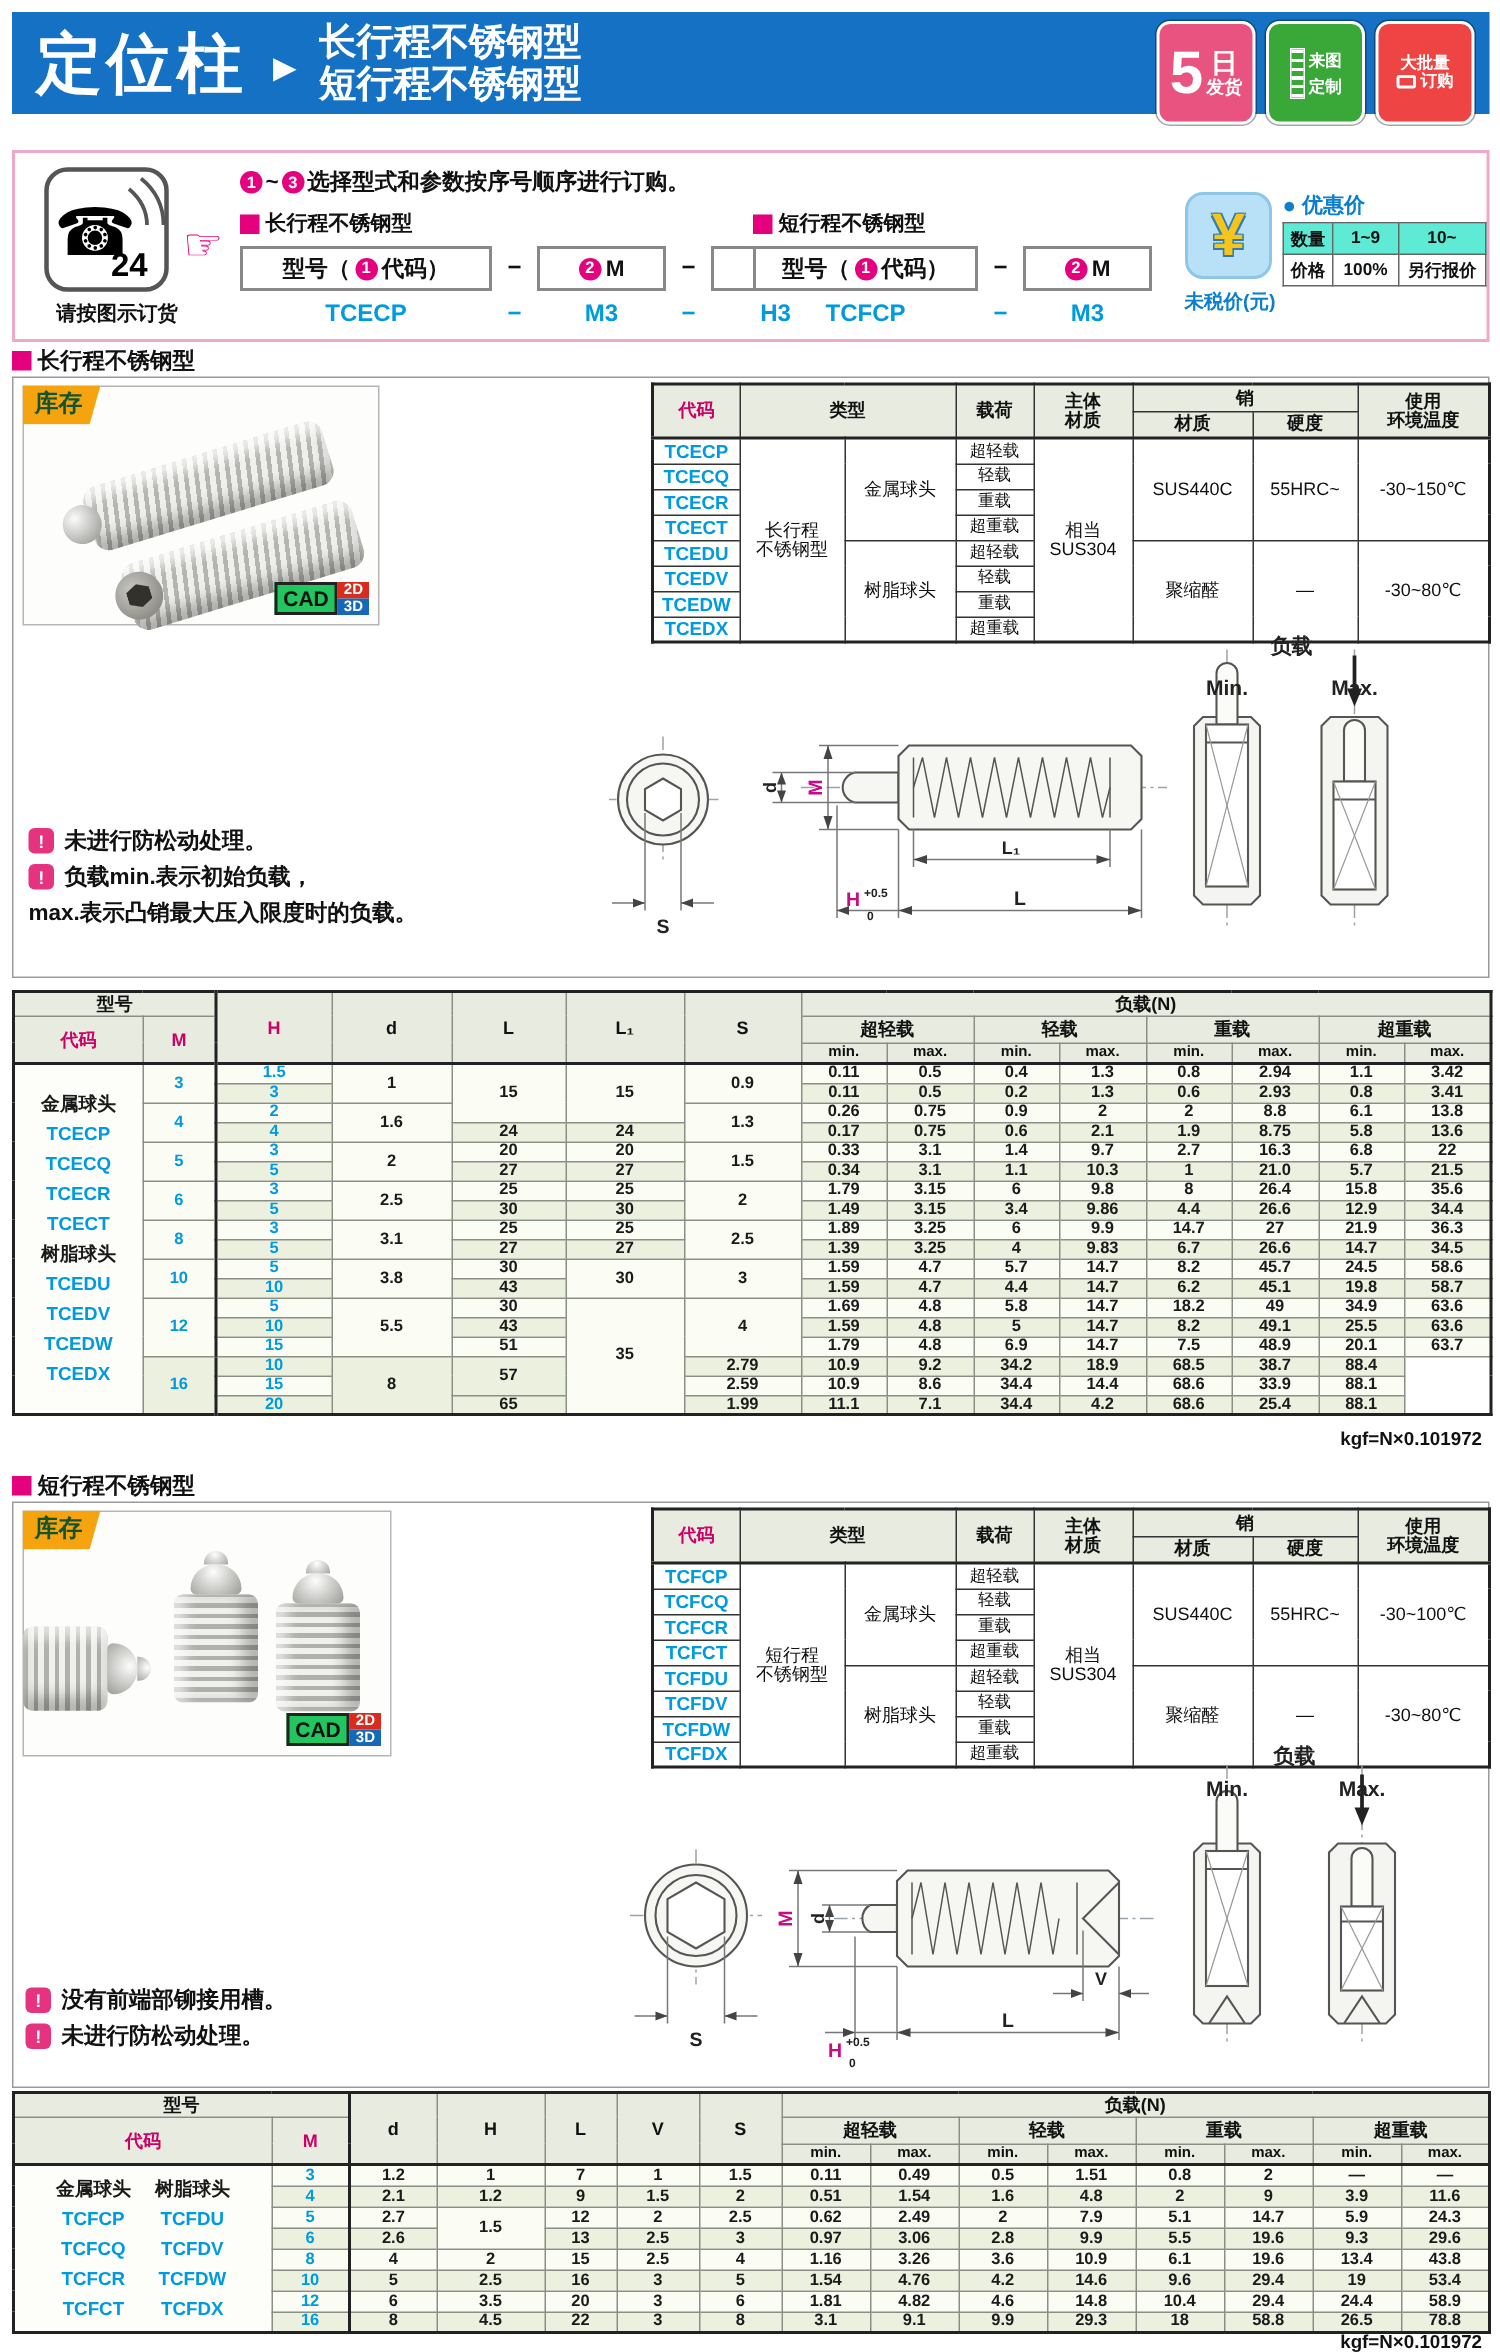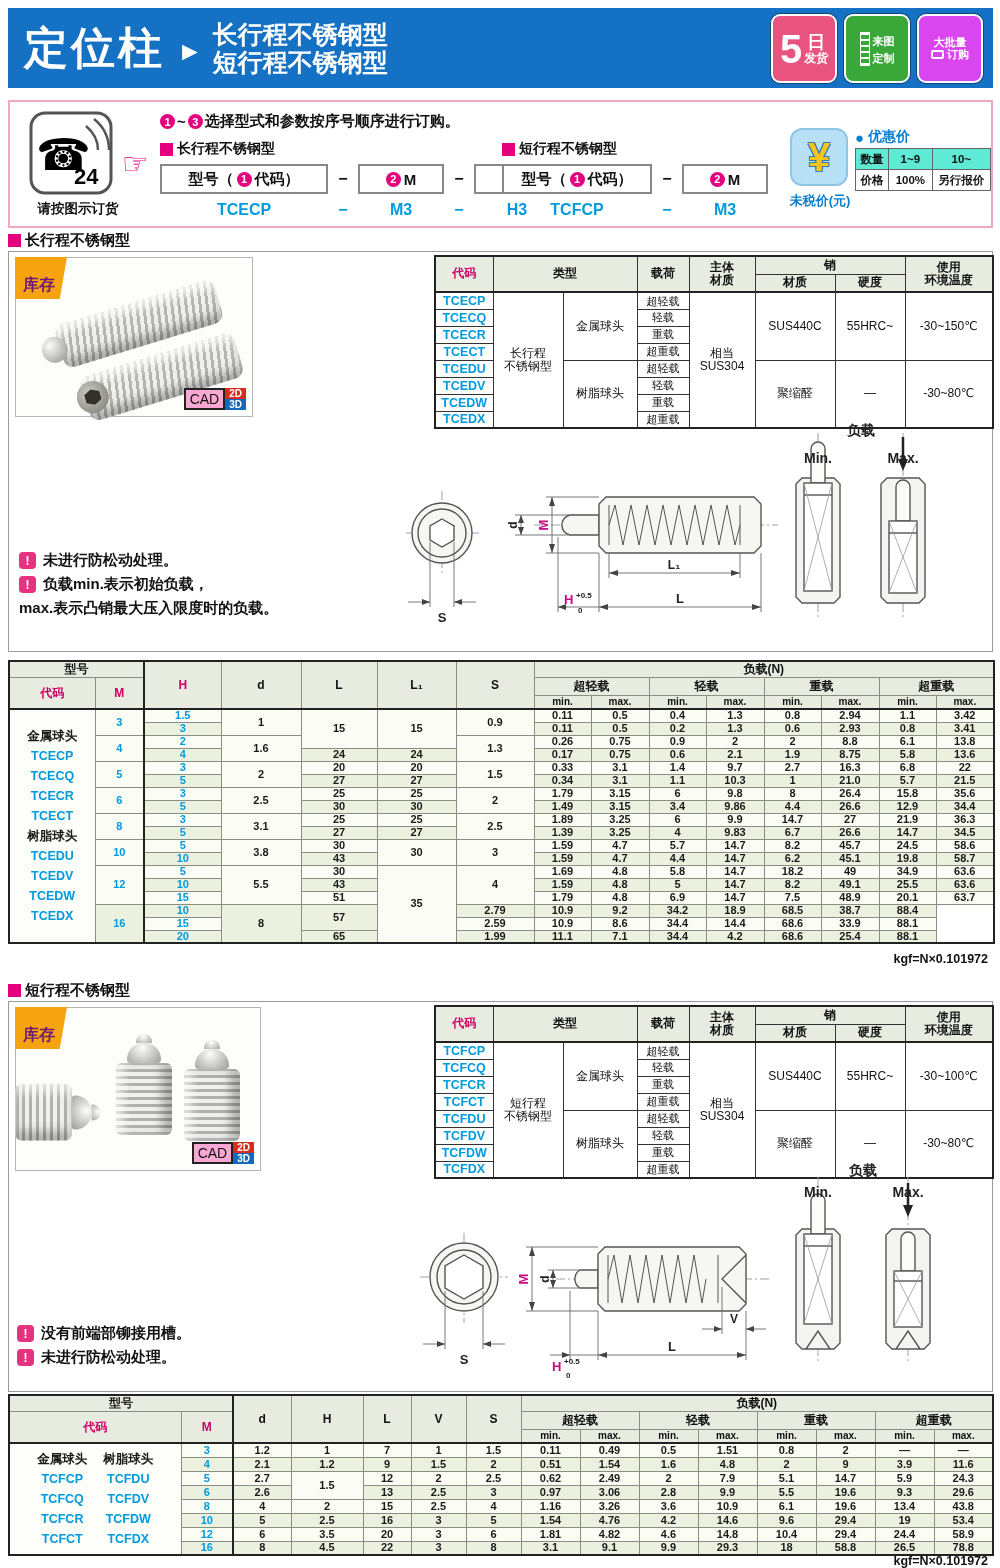--- a/index.html
+++ b/index.html
@@ -1,29 +1,29 @@
 <!DOCTYPE html>
 <html><head>
 <meta charset="utf-8">
 <style>
 *{margin:0;padding:0;box-sizing:border-box}
 body{font-family:"Liberation Sans","DejaVu Sans",sans-serif;background:#fff;color:#111}
 #page{position:relative;width:1000px;height:1568px;background:#fff;overflow:hidden}
 .abs{position:absolute}
 
 
-.banner{left:8px;top:8px;width:985px;height:80px;background:#1571c3;display:flex;align-items:center}
+.banner{left:8px;top:8px;width:985px;height:68px;background:#1571c3;display:flex;align-items:center}
 .banner .title{color:#fff;font-size:44px;font-weight:bold;margin-left:16px;letter-spacing:3px}
 .banner .arrow{color:#fff;font-size:26px;margin:6px 10px 0 12px}
 .banner .subtitle{color:#fff;font-weight:bold;font-size:25px;line-height:1.12}
 .badges{position:absolute;right:10px;top:6px;display:flex;gap:7px}
 .badge{width:66px;height:69px;border-radius:9px;border:2px solid #fff;box-shadow:0 0 0 1px rgba(0,0,0,.35);color:#fff;font-weight:bold;display:flex;flex-direction:column;align-items:center;justify-content:center;text-align:center;line-height:1.05}
 .badge.b1{background:#e8537f}
 .badge.b2{background:#3aa839}
-.badge.b3{background:#d946ef}
+.badge.b3{background:#ef4444}
 .b1row{display:flex;align-items:center}
 .b1 .big{font-size:40px;line-height:.9}
 .b1col{display:flex;flex-direction:column;margin-left:2px}
 .b1col .t1{font-size:18px}
 .b1col .t2{font-size:12px}
 .b2 .ln,.b3 .ln{font-size:11px}
 .ruler-icon{display:inline-block;width:10px;height:34px;background:repeating-linear-gradient(0deg,#fff 0 2px,#3aa839 2px 6px);border:1px solid #fff;margin-right:3px}
 .b2row{display:flex;align-items:center}
 .mini-cart{display:inline-block;width:13px;height:9px;border:2px solid #fff;border-radius:2px;margin-right:3px}
 .b3row{display:flex;align-items:center}
@@ -47,23 +47,23 @@
 .discount{left:845px;top:26px;display:flex;align-items:center;gap:4px;color:#0a7fd0;font-weight:bold;font-size:14px}
 .discount .dot{font-size:15px}
 .price{left:845px;top:46px;border-collapse:collapse;table-layout:fixed}
 .price td{border:1px solid #666;height:21px;text-align:center;font-weight:bold;font-size:11.5px;background:#fff}
 .price tr:first-child td{background:#5eead4}
 
 
 .sechead{left:8px;display:flex;align-items:center;font-weight:bold;font-size:15px}
 .secbox{left:8px;width:985px;border:1.5px solid #9a9a9a;background:#fff}
 .photobox{border:1px solid #b5b5b5;background:#fdfdfb}
-.stock{position:absolute;left:-1px;top:-1px;background:#f5a30f;color:#701a75;font-weight:bold;font-size:16px;padding:18px 12px 3px 8px;clip-path:polygon(0 0,100% 0,86% 100%,0 100%)}
+.stock{position:absolute;left:-1px;top:-1px;background:#f5a30f;color:#14532d;font-weight:bold;font-size:16px;padding:2px 12px 3px 8px;clip-path:polygon(0 0,100% 0,86% 100%,0 100%)}
 .cadwrap{position:absolute;right:6px;bottom:6px;display:flex;align-items:stretch}
-.cadbox{border:2px solid #222;background:#f9a8d4;font-weight:normal;font-size:14px;padding:0 4px;display:flex;align-items:center}
+.cadbox{border:2px solid #222;background:#22c55e;font-weight:bold;font-size:14px;padding:0 4px;display:flex;align-items:center}
 .cadcol{display:flex;flex-direction:column}
 .cad2{background:#d92b1e;color:#fff;font-size:10px;font-weight:bold;padding:0 4px;text-align:center}
 .cad3{background:#1668b8;color:#fff;font-size:10px;font-weight:bold;padding:0 4px;text-align:center}
 
 
 .lp{position:absolute;transform:rotate(-17deg)}
 .lp .bar{height:44px;border-radius:10px;background:repeating-linear-gradient(100deg,#b4b4b0 0 3px,#efefeb 3px 7px);box-shadow:inset 0 8px 8px rgba(255,255,255,.75),inset 0 -9px 10px rgba(0,0,0,.28)}
 .lp .tip{position:absolute;left:-18px;top:9px;width:26px;height:26px;border-radius:50%;background:radial-gradient(circle at 35% 30%,#fbfbfa,#8e8e8a)}
 .lp .sock{position:absolute;left:-8px;top:6px;width:32px;height:32px;border-radius:50%;background:radial-gradient(circle at 40% 35%,#c9c9c4,#7a7872)}
 .lp .sock::after{content:"";position:absolute;left:8px;top:8px;width:16px;height:16px;background:#33312c;clip-path:polygon(50% 0,100% 25%,100% 75%,50% 100%,0 75%,0 25%)}

